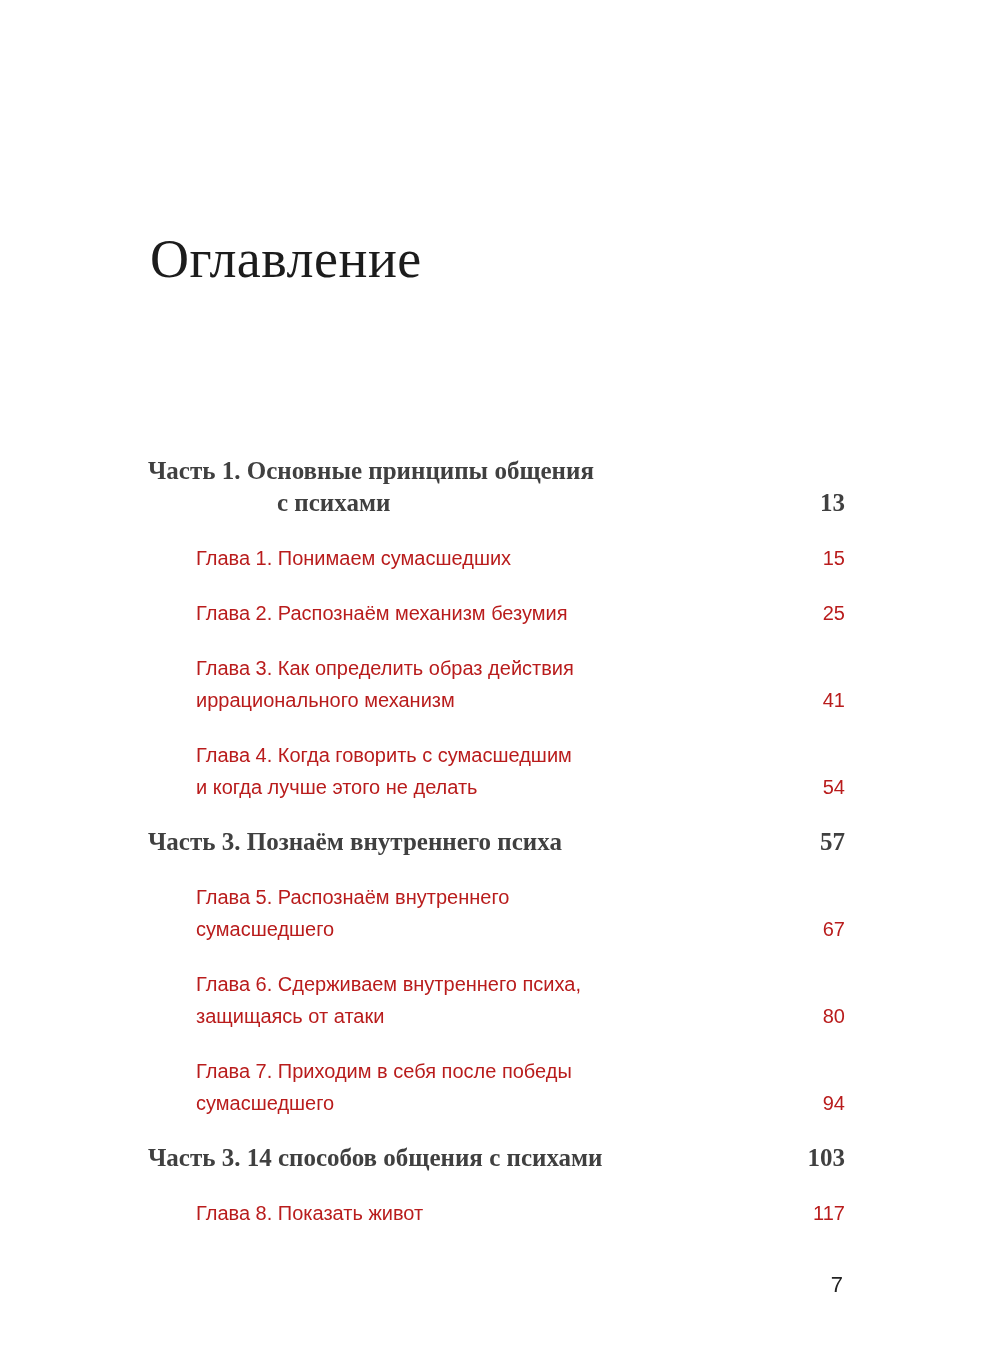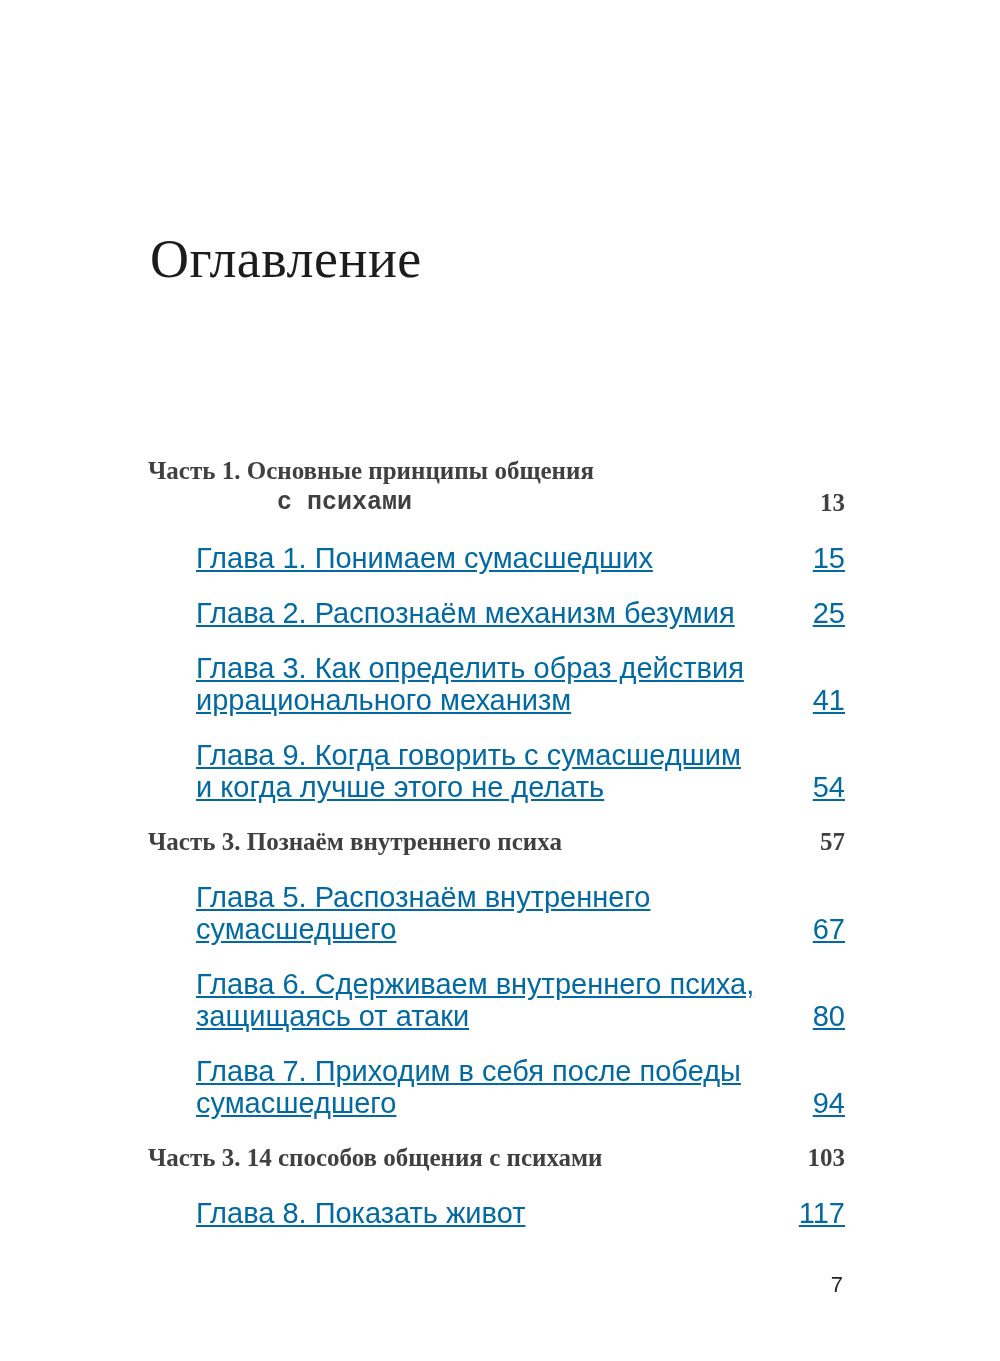--- a/index.html
+++ b/index.html
@@ -54,33 +54,31 @@
   .entry.part .line,
   .entry.part .pagenum {
     font-family: "Liberation Serif", "DejaVu Serif", serif;
     font-size: 25px;
     font-weight: 700;
     color: #404040;
   }
   
   .entry.part .line + .line {
     padding-left: 129px;
-    font-family: Liberation Mono, monospace;
   }
   
   .entry.chapter .lines {
     padding-left: 48px;
   }
   .entry.chapter .line,
   .entry.chapter .pagenum {
     font-family: "Liberation Sans", "DejaVu Sans", sans-serif;
-    font-size: 29px;
+    font-size: 20px;
     font-weight: 300;
-    color: #0369a1;
-    text-decoration: underline;
+    color: #b91c1c;
   }
   .folio {
     position: absolute;
     right: 157px;
     top: 1272px;
     font-family: "Liberation Sans", "DejaVu Sans", sans-serif;
     font-size: 22px;
     font-weight: 400;
     color: #222222;
   }
@@ -118,21 +116,21 @@
   <div class="entry chapter">
     <div class="lines">
           <div class="line">Глава 3. Как определить образ действия</div>
           <div class="line">иррационального механизм</div>
         </div>
     <div class="pagenum">41</div>
   </div>
 
   <div class="entry chapter">
     <div class="lines">
-          <div class="line">Глава 9. Когда говорить с сумасшедшим</div>
+          <div class="line">Глава 4. Когда говорить с сумасшедшим</div>
           <div class="line">и когда лучше этого не делать</div>
         </div>
     <div class="pagenum">54</div>
   </div>
 
   <div class="entry part">
     <div class="lines">
           <div class="line">Часть 3. Познаём внутреннего психа</div>
         </div>
     <div class="pagenum">57</div>

